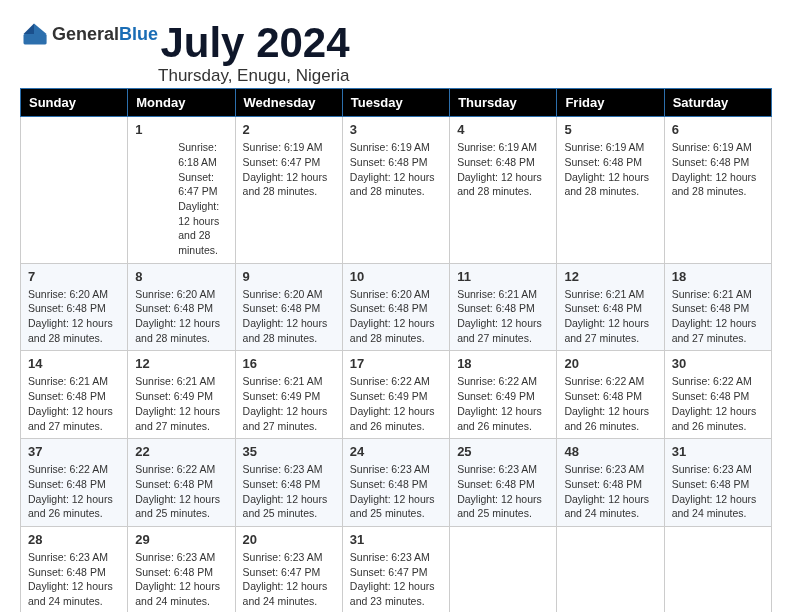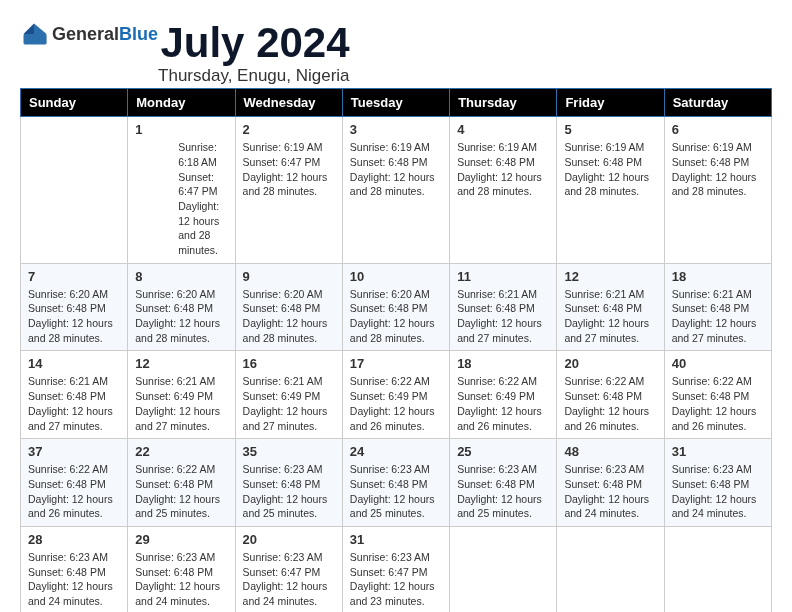--- a/index.html
+++ b/index.html
@@ -258,21 +258,21 @@
 and 26 minutes.</div>
         </td>
         <td>
           <span class="day-number">20</span>
           <div class="day-info" style="white-space: pre-line;">Sunrise: 6:22 AM
 Sunset: 6:48 PM
 Daylight: 12 hours
 and 26 minutes.</div>
         </td>
         <td>
-          <span class="day-number">40</span>
+          <span class="day-number">30</span>
           <div class="day-info" style="white-space: pre-line;">Sunrise: 6:22 AM
 Sunset: 6:48 PM
 Daylight: 12 hours
 and 26 minutes.</div>
         </td>
       </tr>
       <tr>
         <td>
           <span class="day-number">37</span>
           <div class="day-info" style="white-space: pre-line;">Sunrise: 6:22 AM

